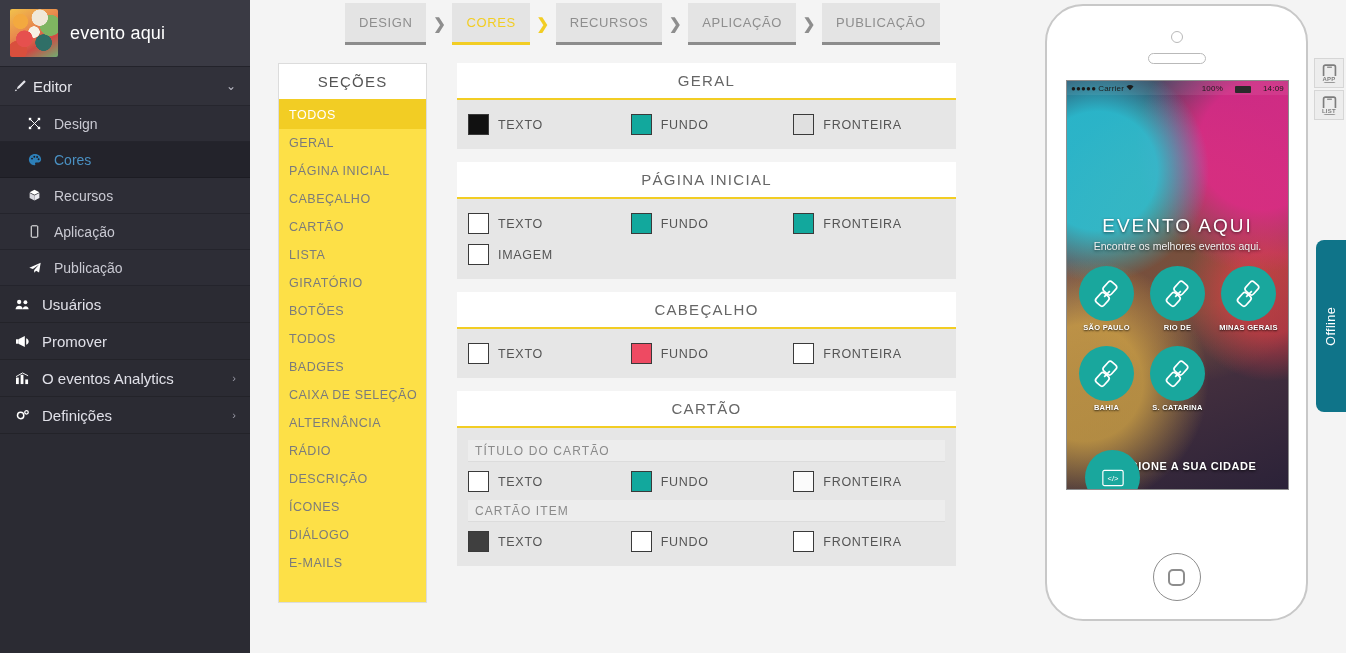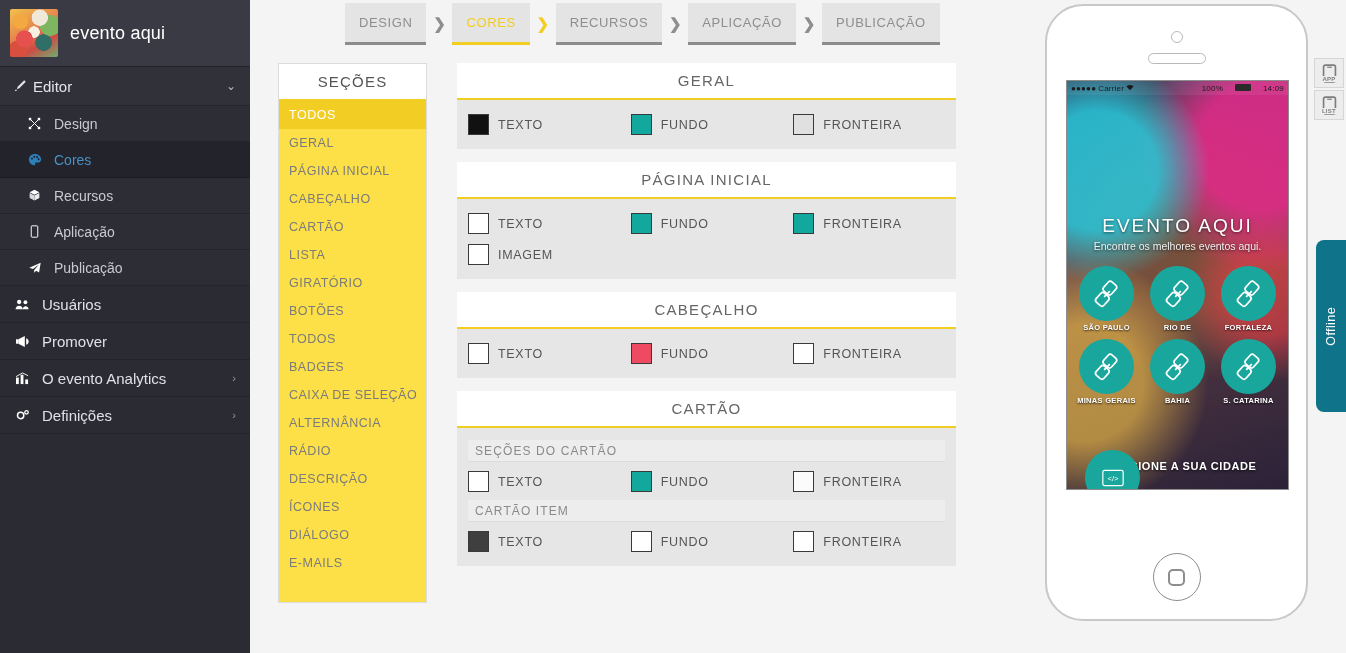--- a/index.html
+++ b/index.html
@@ -174,34 +174,34 @@
       radial-gradient(circle at 92% 52%, rgba(235,60,70,.6) 0 14%, transparent 30%),
       radial-gradient(circle at 8% 74%, rgba(240,190,70,.65) 0 16%, transparent 34%),
       radial-gradient(circle at 55% 38%, rgba(120,80,60,.95) 0 26%, transparent 52%),
       linear-gradient(160deg, #2a3a56 0%, #6b4a52 38%, #4b3340 62%, #2b2238 100%);
   }
   .statusbar {
     position:relative; height: 14px; display:flex; align-items:center;
     padding: 0 4px; font-size: 8px; color: #1b1b1b; letter-spacing: .2px;
     background: rgba(255,255,255,0.07);
   }
-  .statusbar .right { margin-left: auto; display: flex; align-items: flex-start; gap: 12px; }
+  .statusbar .right { margin-left: auto; display: flex; align-items: flex-end; gap: 12px; }
   .statusbar .batt { width: 16px; height: 7px; background: #2a2a2a; border-radius: 1px; display:inline-block; }
   .hero-text { text-align: center; margin-top: 120px; }
   .hero-title {
     font-size: 19px; color: #ffffff; letter-spacing: 2px;
     text-shadow: 0 1px 3px rgba(0,0,0,.6);
   }
   .hero-sub {
     font-size: 10.5px; color: #f0f0f0; margin-top: 3px;
     text-shadow: 0 1px 3px rgba(0,0,0,.65);
   }
   .grid {
     display: grid; grid-template-columns: repeat(3, 1fr);
-    row-gap: 7px; margin-top: 14px; padding: 0 4px;
+    row-gap: 14px; margin-top: 14px; padding: 0 4px;
   }
   .city { text-align: center; }
   .city .bubble {
     width: 55px; height: 55px; border-radius: 50%;
     background: #19a79d; margin: 0 auto;
     display: flex; align-items: center; justify-content: center;
     cursor: pointer;
   }
   .city .bubble svg { display:block; }
   .city .cname {
@@ -343,21 +343,21 @@
 
     <div class="nav-item top">
       <span class="ico">
         <svg width="15" height="13" viewBox="0 0 16 14">
             <rect x="1" y="6" width="3" height="7" fill="#fff"></rect>
             <rect x="6" y="3" width="3" height="10" fill="#fff"></rect>
             <rect x="11" y="8" width="3" height="5" fill="#fff"></rect>
             <path d="M1 5L8 1l6 3" stroke="#fff" stroke-width="1" fill="none"></path>
           </svg>
       </span>
-      <span>O evento Analytics</span>
+      <span>O eventos Analytics</span>
       <span class="chev">›</span>
     </div>
 
     <div class="nav-item top">
       <span class="ico">
         <svg width="15" height="13" viewBox="0 0 16 14">
             <circle cx="6" cy="7" r="3.4" fill="none" stroke="#fff" stroke-width="1.6"></circle>
             <circle cx="12.3" cy="3.6" r="1.9" fill="none" stroke="#fff" stroke-width="1.4"></circle>
           </svg>
       </span>
@@ -509,21 +509,21 @@
                 <div class="swatch-cell">
                   <div class="sw" style="background: rgb(255, 255, 255);"></div>
                   <div class="sw-label">FRONTEIRA</div>
                 </div>
               </div>
             </div>
           </div>
           <div class="panel">
             <div class="panel-head">CARTÃO</div>
             <div class="panel-body">
-              <div class="sub-head">SEÇÕES DO CARTÃO</div>
+              <div class="sub-head">TÍTULO DO CARTÃO</div>
               <div class="swatch-row">
                 <div class="swatch-cell">
                   <div class="sw" style="background: rgb(255, 255, 255);"></div>
                   <div class="sw-label">TEXTO</div>
                 </div>
                 <div class="swatch-cell">
                   <div class="sw" style="background: rgb(18, 168, 157);"></div>
                   <div class="sw-label">FUNDO</div>
                 </div>
                 <div class="swatch-cell">
@@ -605,56 +605,44 @@
               <div class="city">
                 <div class="bubble">
                   <svg width="30" height="30" viewBox="0 0 32 32">
                     <g fill="none" stroke="#ffffff" stroke-width="1.8">
                       <rect x="14" y="3" width="11" height="13" rx="3" transform="rotate(42 19 9)"></rect>
                       <rect x="6" y="15" width="11" height="13" rx="3" transform="rotate(42 11 21)"></rect>
                       <path d="M13 19l6-6"></path>
                     </g>
                   </svg>
                 </div>
-                <div class="cname">FORTALEZA</div>
+                <div class="cname">MINAS GERAIS</div>
               </div>
               <div class="city">
                 <div class="bubble">
                   <svg width="30" height="30" viewBox="0 0 32 32">
                     <g fill="none" stroke="#ffffff" stroke-width="1.8">
                       <rect x="14" y="3" width="11" height="13" rx="3" transform="rotate(42 19 9)"></rect>
                       <rect x="6" y="15" width="11" height="13" rx="3" transform="rotate(42 11 21)"></rect>
                       <path d="M13 19l6-6"></path>
                     </g>
                   </svg>
                 </div>
-                <div class="cname">MINAS GERAIS</div>
+                <div class="cname">BAHIA</div>
               </div>
               <div class="city">
                 <div class="bubble">
                   <svg width="30" height="30" viewBox="0 0 32 32">
                     <g fill="none" stroke="#ffffff" stroke-width="1.8">
                       <rect x="14" y="3" width="11" height="13" rx="3" transform="rotate(42 19 9)"></rect>
                       <rect x="6" y="15" width="11" height="13" rx="3" transform="rotate(42 11 21)"></rect>
                       <path d="M13 19l6-6"></path>
                     </g>
                   </svg>
                 </div>
-                <div class="cname">BAHIA</div>
-              </div>
-              <div class="city">
-                <div class="bubble">
-                  <svg width="30" height="30" viewBox="0 0 32 32">
-                    <g fill="none" stroke="#ffffff" stroke-width="1.8">
-                      <rect x="14" y="3" width="11" height="13" rx="3" transform="rotate(42 19 9)"></rect>
-                      <rect x="6" y="15" width="11" height="13" rx="3" transform="rotate(42 11 21)"></rect>
-                      <path d="M13 19l6-6"></path>
-                    </g>
-                  </svg>
-                </div>
                 <div class="cname">S. CATARINA</div>
               </div>
             </div>
 
           <div class="select-city">SELECIONE A SUA CIDADE</div>
           <div class="code-bubble">
             <svg width="22" height="18" viewBox="0 0 26 20">
               <rect x="1" y="1" width="24" height="18" rx="2" fill="none" stroke="#fff" stroke-width="1.4"></rect>
               <text x="13" y="14" font-size="9" fill="#fff" text-anchor="middle" font-family="Liberation Sans, sans-serif">&lt;/&gt;</text>
             </svg>

